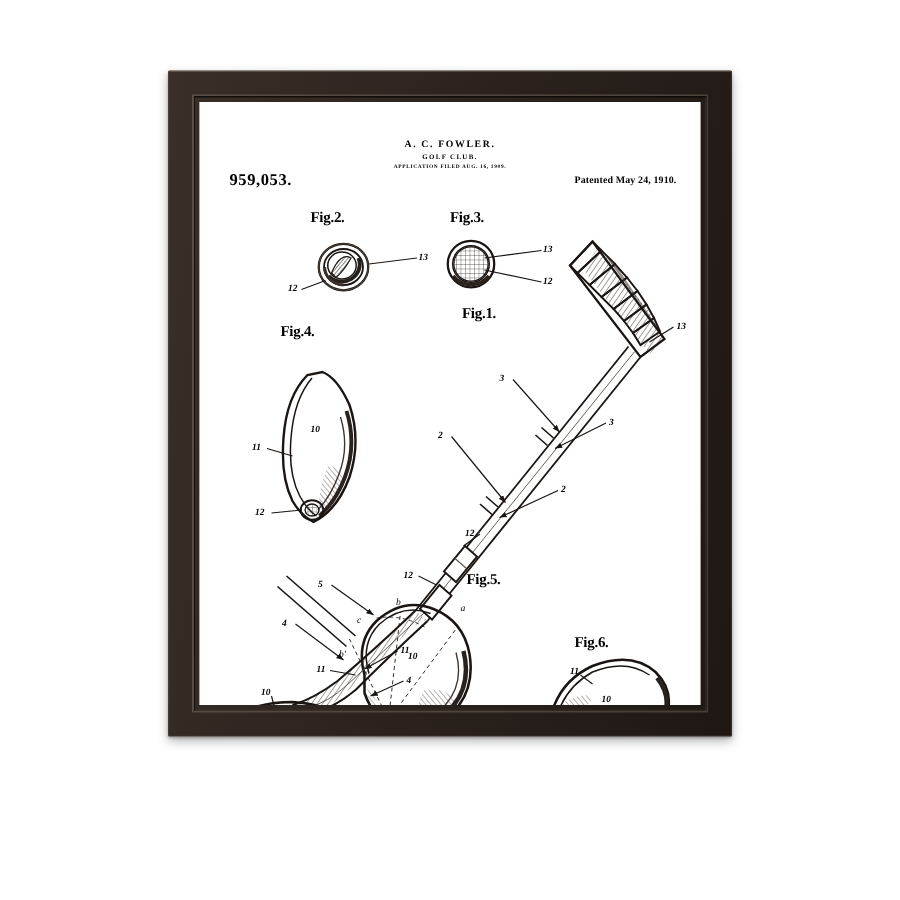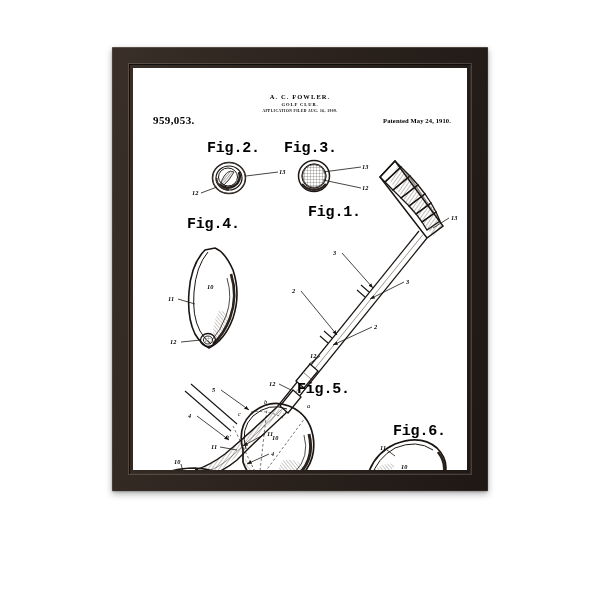--- a/index.html
+++ b/index.html
@@ -51,22 +51,22 @@
 
   
   #hdr{position:absolute;left:0;right:0;top:24px;text-align:center;}
   #hdr .l1{font-size:6.5px;letter-spacing:1.1px;font-weight:700;line-height:9px;}
   #hdr .l2{font-size:4.6px;letter-spacing:0.9px;font-weight:700;line-height:7px;}
   #hdr .l3{font-size:3.6px;letter-spacing:0.45px;font-weight:700;line-height:6px;}
   #patno{position:absolute;left:20px;top:46px;font-size:11px;font-weight:700;letter-spacing:0.4px;}
   #patdate{position:absolute;right:16px;top:49px;font-size:6.6px;font-weight:700;letter-spacing:0.1px;}
 
   
-  .figcap{position:absolute;font-weight:700;font-size:15px;letter-spacing:-0.2px;
-          font-family:Liberation Mono, monospace;}
+  .figcap{position:absolute;font-weight:700;font-size:10px;letter-spacing:-0.2px;
+          font-family:Liberation Serif, serif;}
   
   .num{position:absolute;font-size:6.3px;font-weight:700;font-style:italic;
        font-family:"Liberation Serif", serif;letter-spacing:0.1px;}
   .lett{position:absolute;font-size:6.4px;font-style:italic;font-weight:400;
         font-family:"Liberation Serif", serif;}
 
   
   .sigcap{position:absolute;font-size:3.9px;font-weight:700;font-style:italic;letter-spacing:0.45px;}
   .sigtext{position:absolute;font-family:"DejaVu Serif", serif;font-style:italic;}
   #inventor-name{position:absolute;font-size:8.2px;font-weight:700;letter-spacing:0.15px;
@@ -278,25 +278,25 @@
             <line x1="87" y1="379" x2="104" y2="382"></line>
             <line x1="124" y1="426" x2="126" y2="420"></line>
 
             <line x1="254" y1="382" x2="262" y2="388"></line>
             <line x1="232" y1="430" x2="238" y2="420"></line>
           </g>
         </g>
       </svg>
 
       <div class="figcap" style="left:74px;top:72px">Fig.2.</div>
-      <div class="figcap" style="left:151px;top:72px">Fig.3.</div>
+      <div class="figcap" style="left:167px;top:72px">Fig.3.</div>
       <div class="figcap" style="left:54px;top:148px">Fig.4.</div>
       <div class="figcap" style="left:175px;top:136px">Fig.1.</div>
-      <div class="figcap" style="left:164px;top:313px">Fig.5.</div>
-      <div class="figcap" style="left:260px;top:355px">Fig.6.</div>
+      <div class="figcap" style="left:178px;top:313px">Fig.5.</div>
+      <div class="figcap" style="left:250px;top:355px">Fig.6.</div>
 
       <div class="num" style="left:146px;top:100px">13</div>
       <div class="num" style="left:59px;top:121px">12</div>
 
       <div class="num" style="left:229px;top:95px">13</div>
       <div class="num" style="left:229px;top:116px">12</div>
 
       <div class="num" style="left:74px;top:215px">10</div>
       <div class="num" style="left:35px;top:227px">11</div>
       <div class="num" style="left:37px;top:270px">12</div>

